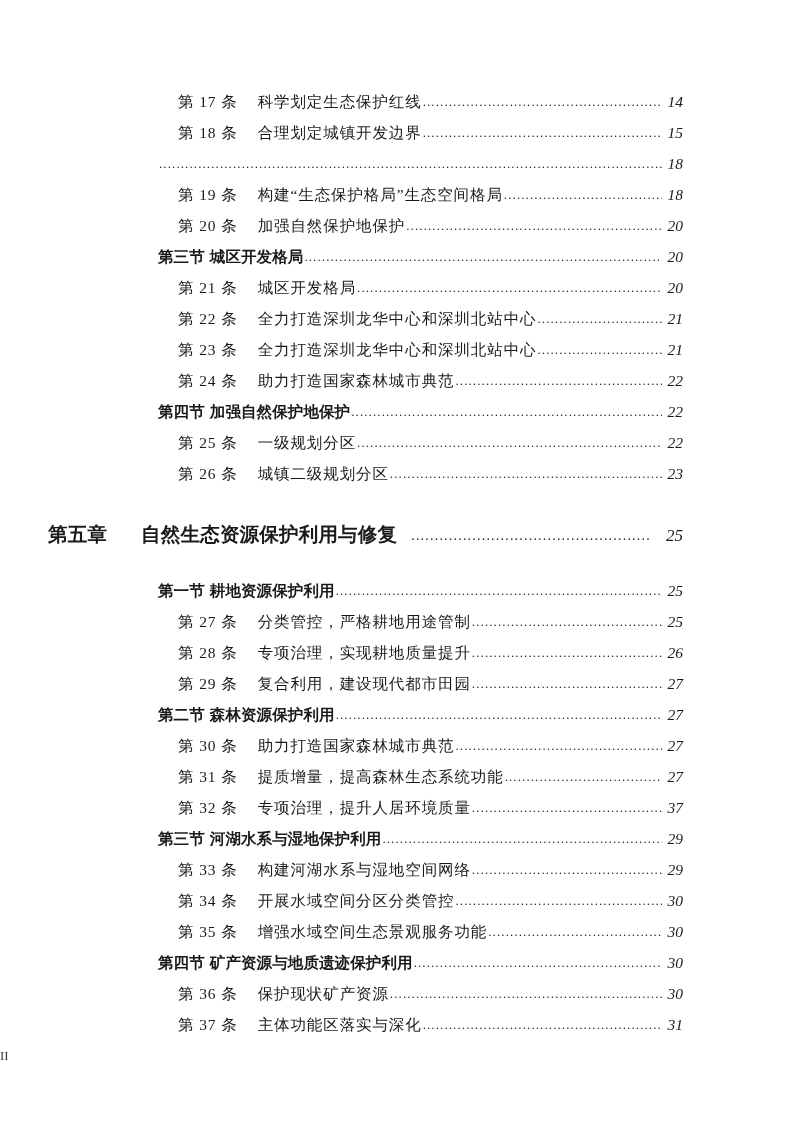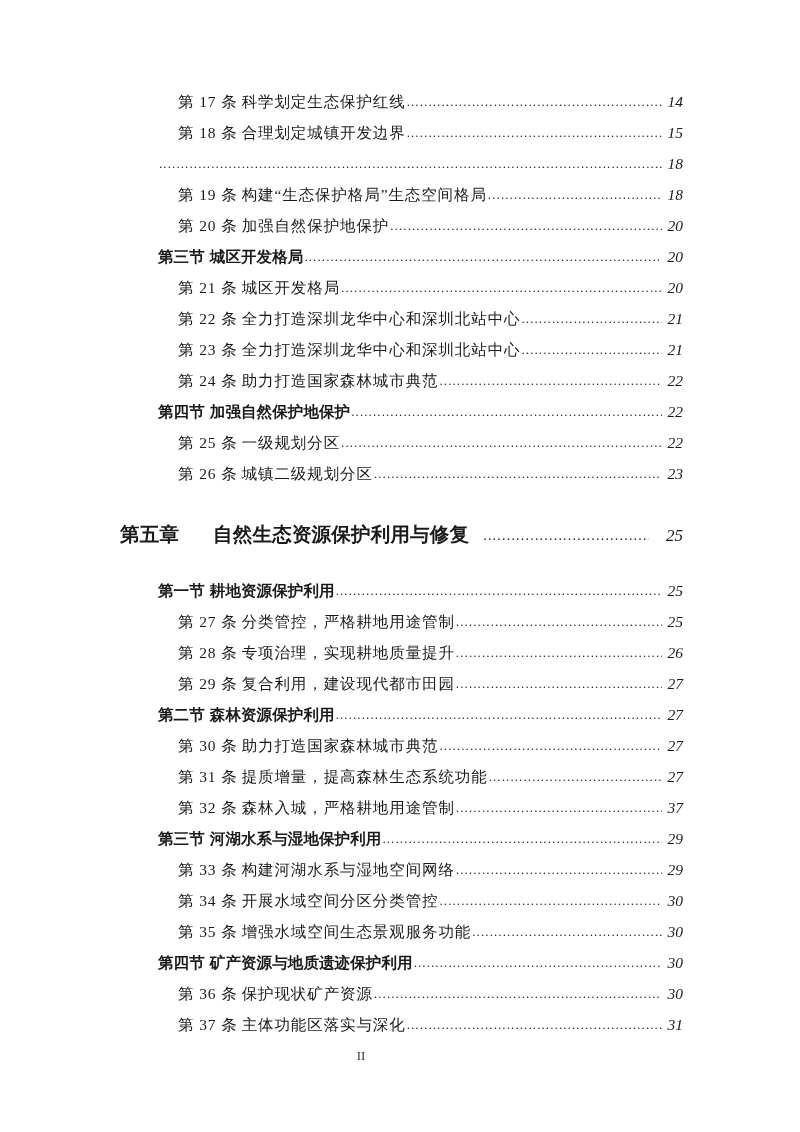--- a/index.html
+++ b/index.html
@@ -52,21 +52,21 @@
     font-size: 15.5px;
     color: #1a1a1a;
     min-width: 20px;
     font-style: italic;
   }
 
   
   .level-chapter {
     height: 46px;
     line-height: 46px;
-    padding-left: 120px;
+    padding-left: 48px;
     gap: 13px;
   }
   .level-chapter .title {
     font-family: "Liberation Sans", "DejaVu Sans", sans-serif;
     font-weight: bold;
     font-size: 19.5px;
     letter-spacing: 0.2px;
   }
   .level-chapter .title .num {
     margin-right: 34px;
@@ -96,36 +96,36 @@
   
   .level-article {
     padding-left: 178px;
   }
   .level-article .title {
     font-family: "Liberation Serif", "DejaVu Serif", serif;
     font-size: 15.5px;
     letter-spacing: 0.9px;
   }
   .level-article .title .num {
-    margin-right: 4px;
+    margin-right: 20px;
   }
 
   .spacer-before {
     height: 22px;
   }
   .spacer-after {
     height: 18px;
   }
 
   .footer {
     position: absolute;
     left: 0;
     top: 1048px;
     width: 722px;
-    text-align: center;
+    text-align: left;
     font-family: "Liberation Serif", "DejaVu Serif", serif;
     font-size: 13px;
     color: #3a3a3a;
   }
 </style>
 </head>
 <body>
 
 <div class="page">
 
@@ -230,21 +230,21 @@
         <span class="title"><span class="num">第 30 条</span><span class="label">助力打造国家森林城市典范</span></span>
         <span class="leader">...........................................................................................................................................</span>
         <span class="pageno">27</span>
       </div>
       <div class="entry level-article">
         <span class="title"><span class="num">第 31 条</span><span class="label">提质增量，提高森林生态系统功能</span></span>
         <span class="leader">...........................................................................................................................................</span>
         <span class="pageno">27</span>
       </div>
       <div class="entry level-article">
-        <span class="title"><span class="num">第 32 条</span><span class="label">森林入城，严格耕地用途管制</span></span>
+        <span class="title"><span class="num">第 32 条</span><span class="label">专项治理，提升人居环境质量</span></span>
         <span class="leader">...........................................................................................................................................</span>
         <span class="pageno">37</span>
       </div>
       <div class="entry level-section">
         <span class="title"><span class="num">第三节</span><span class="label">河湖水系与湿地保护利用</span></span>
         <span class="leader">...........................................................................................................................................</span>
         <span class="pageno">29</span>
       </div>
       <div class="entry level-article">
         <span class="title"><span class="num">第 33 条</span><span class="label">构建河湖水系与湿地空间网络</span></span>

